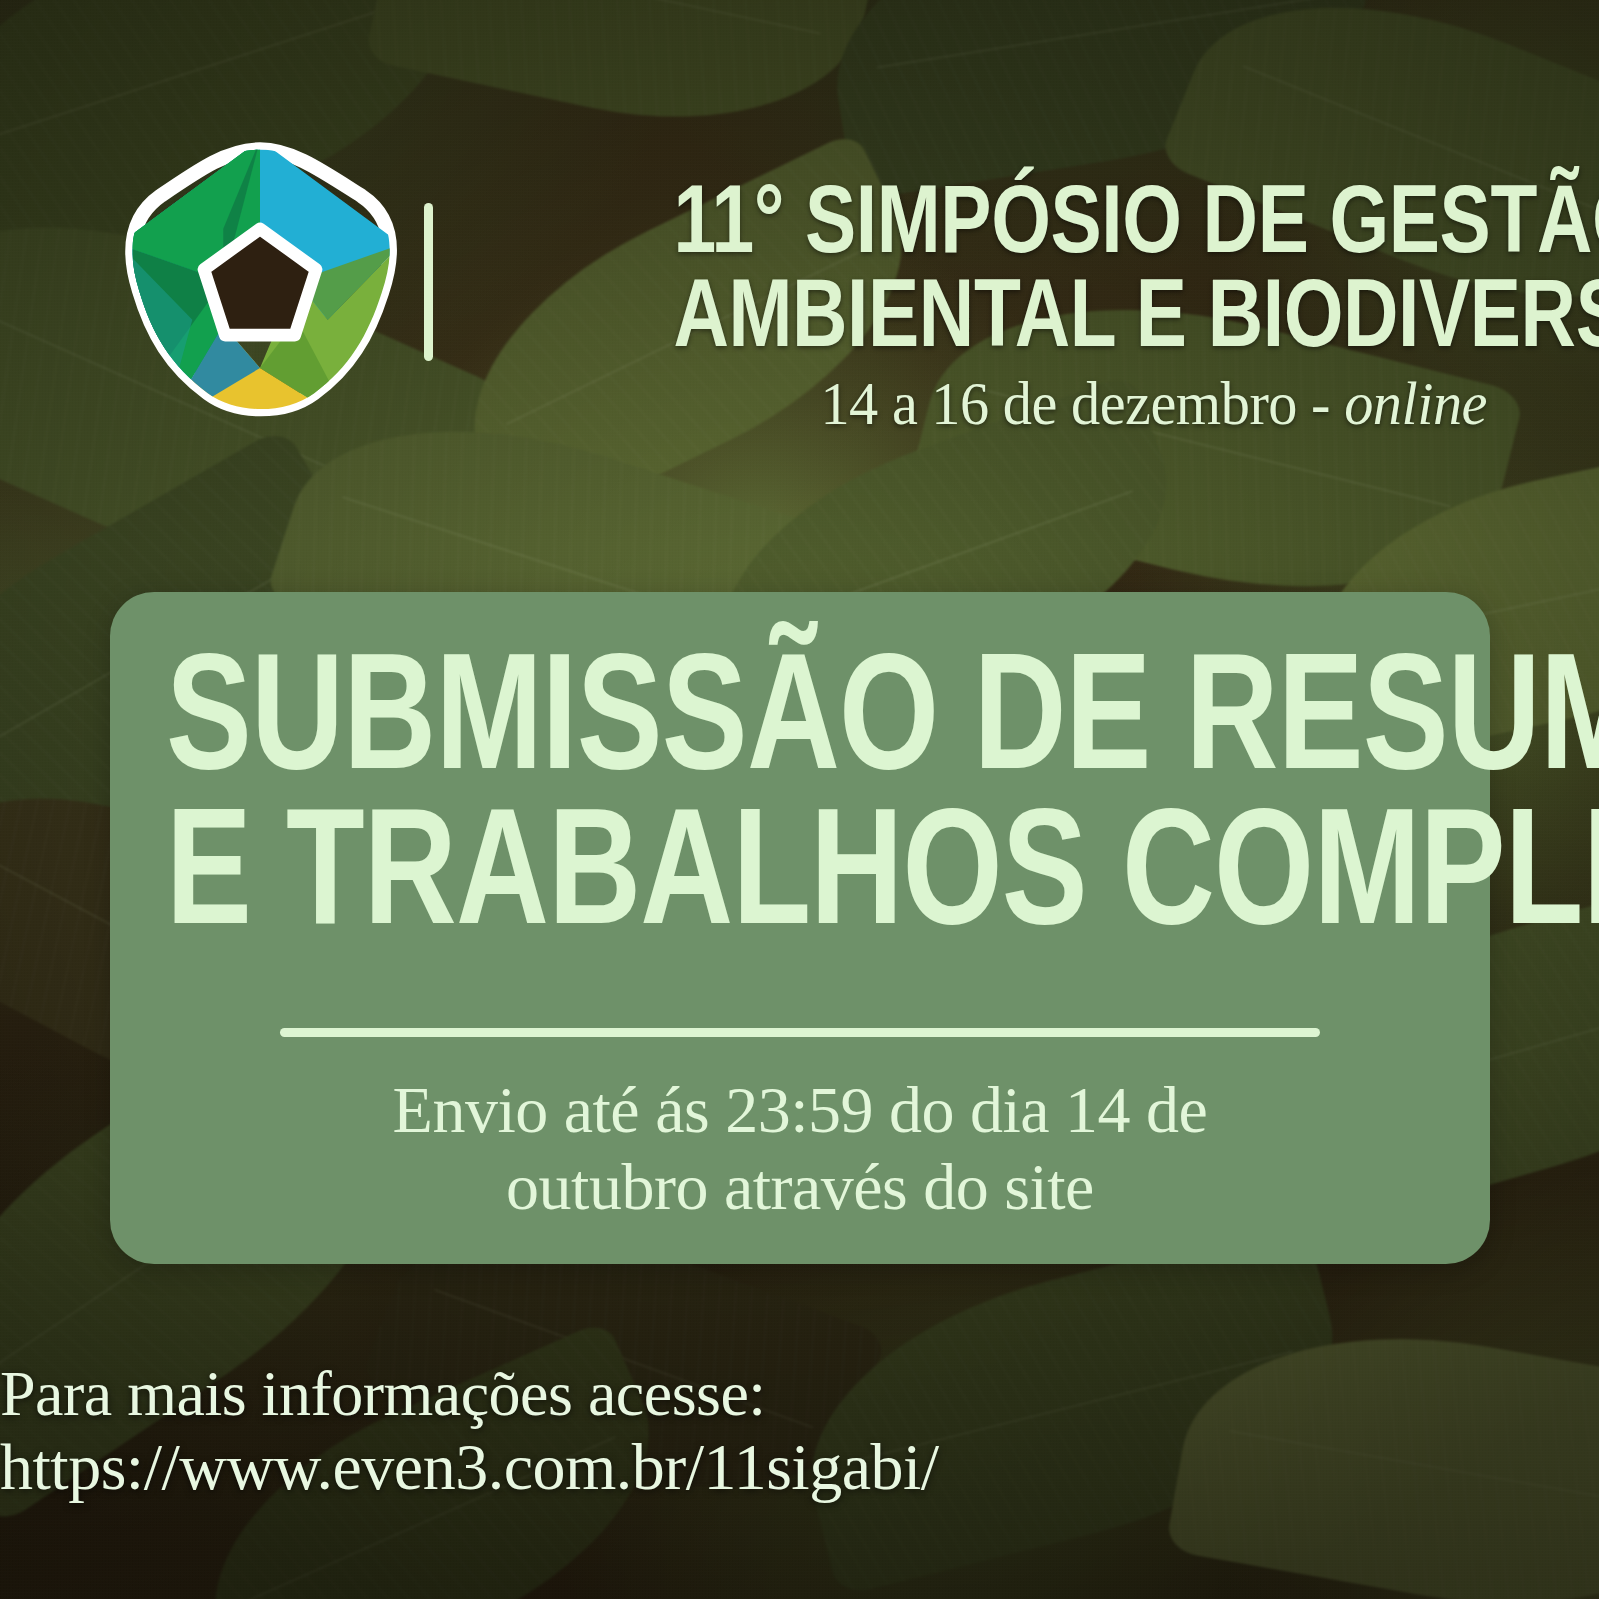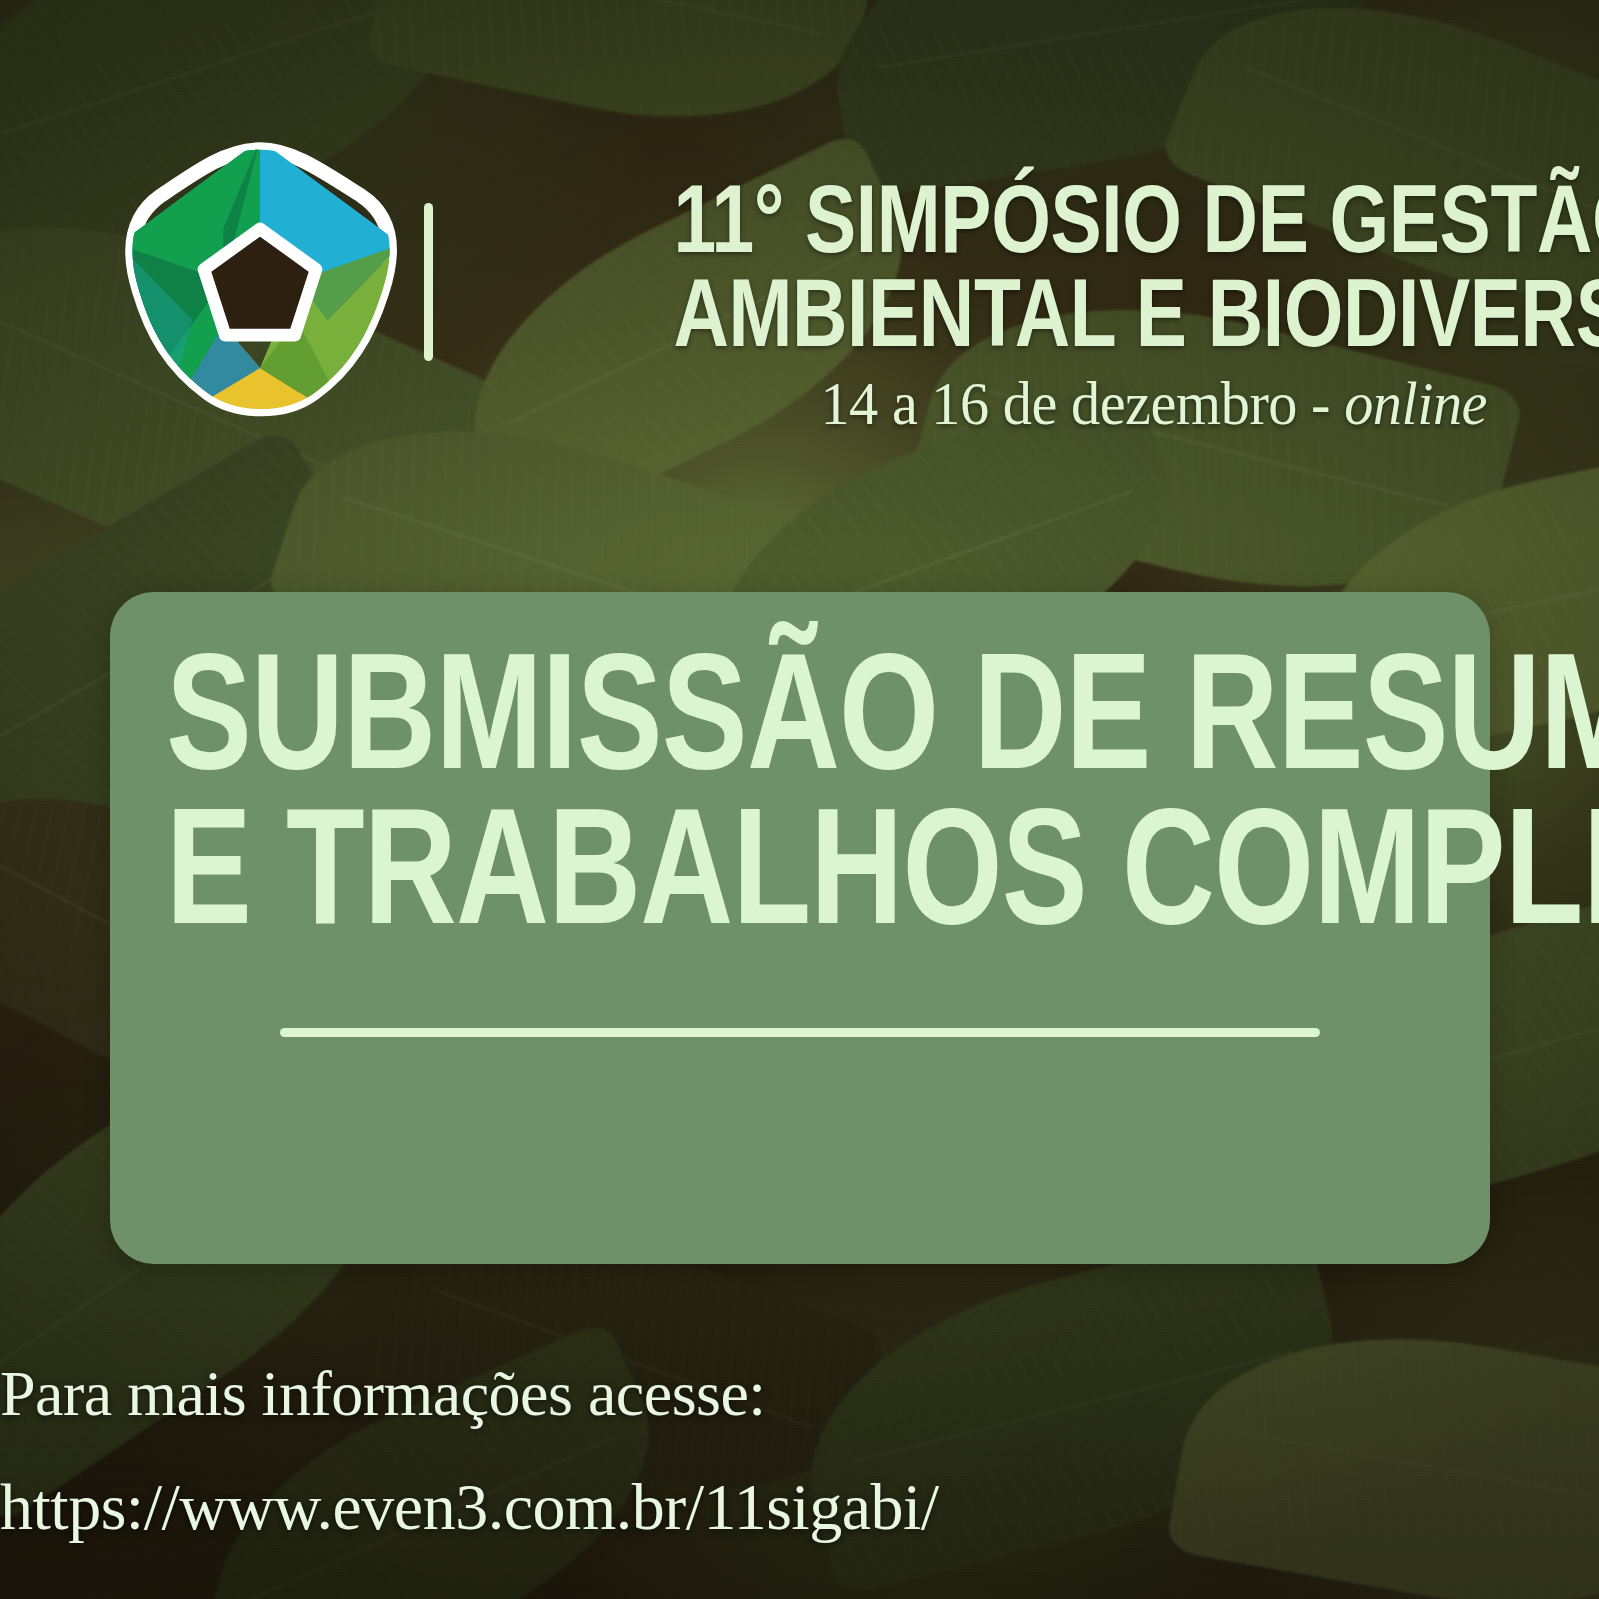--- a/index.html
+++ b/index.html
@@ -207,21 +207,21 @@
     right: 0;
     top: 1358px;
     color: #e8f7e1;
     font-family: "Liberation Serif", "DejaVu Serif", serif;
     font-size: 64px;
     line-height: 1.12;
     letter-spacing: -0.5px;
     text-shadow: 0 2px 7px rgba(0,0,0,0.6);
   }
   .footer span { display: block; }
-  .footer .url { font-size: 66px; margin-top: 40px; }
+  .footer .url { font-size: 66px; }
 </style>
 </head>
 <body>
 
 <div id="poster">
 
   <div class="bg">
     <div class="bg-base"></div>
 
     <div class="leaf vein-soft" style="left:-6%;  top:-4%;  width:36%; height:17%; background:#4f5d2b; transform:rotate(-18deg);"></div>
@@ -305,20 +305,24 @@
   </div>
 
   <div class="card">
     <div class="card-headline">
       <span class="headline-line">SUBMISSÃO DE RESUMOS</span>
       <span class="headline-line">E TRABALHOS COMPLETOS</span>
     </div>
 
     <div class="card-divider"></div>
 
+    <div class="card-note">
+      <span>Envio até ás 23:59 do dia 14 de</span>
+      <span>outubro através do site</span>
+    </div>
   </div>
 
   <div class="footer">
     <span>Para mais informações acesse:</span>
     <span class="url">https://www.even3.com.br/11sigabi/</span>
   </div>
 
 </div>
 
 </body></html>

